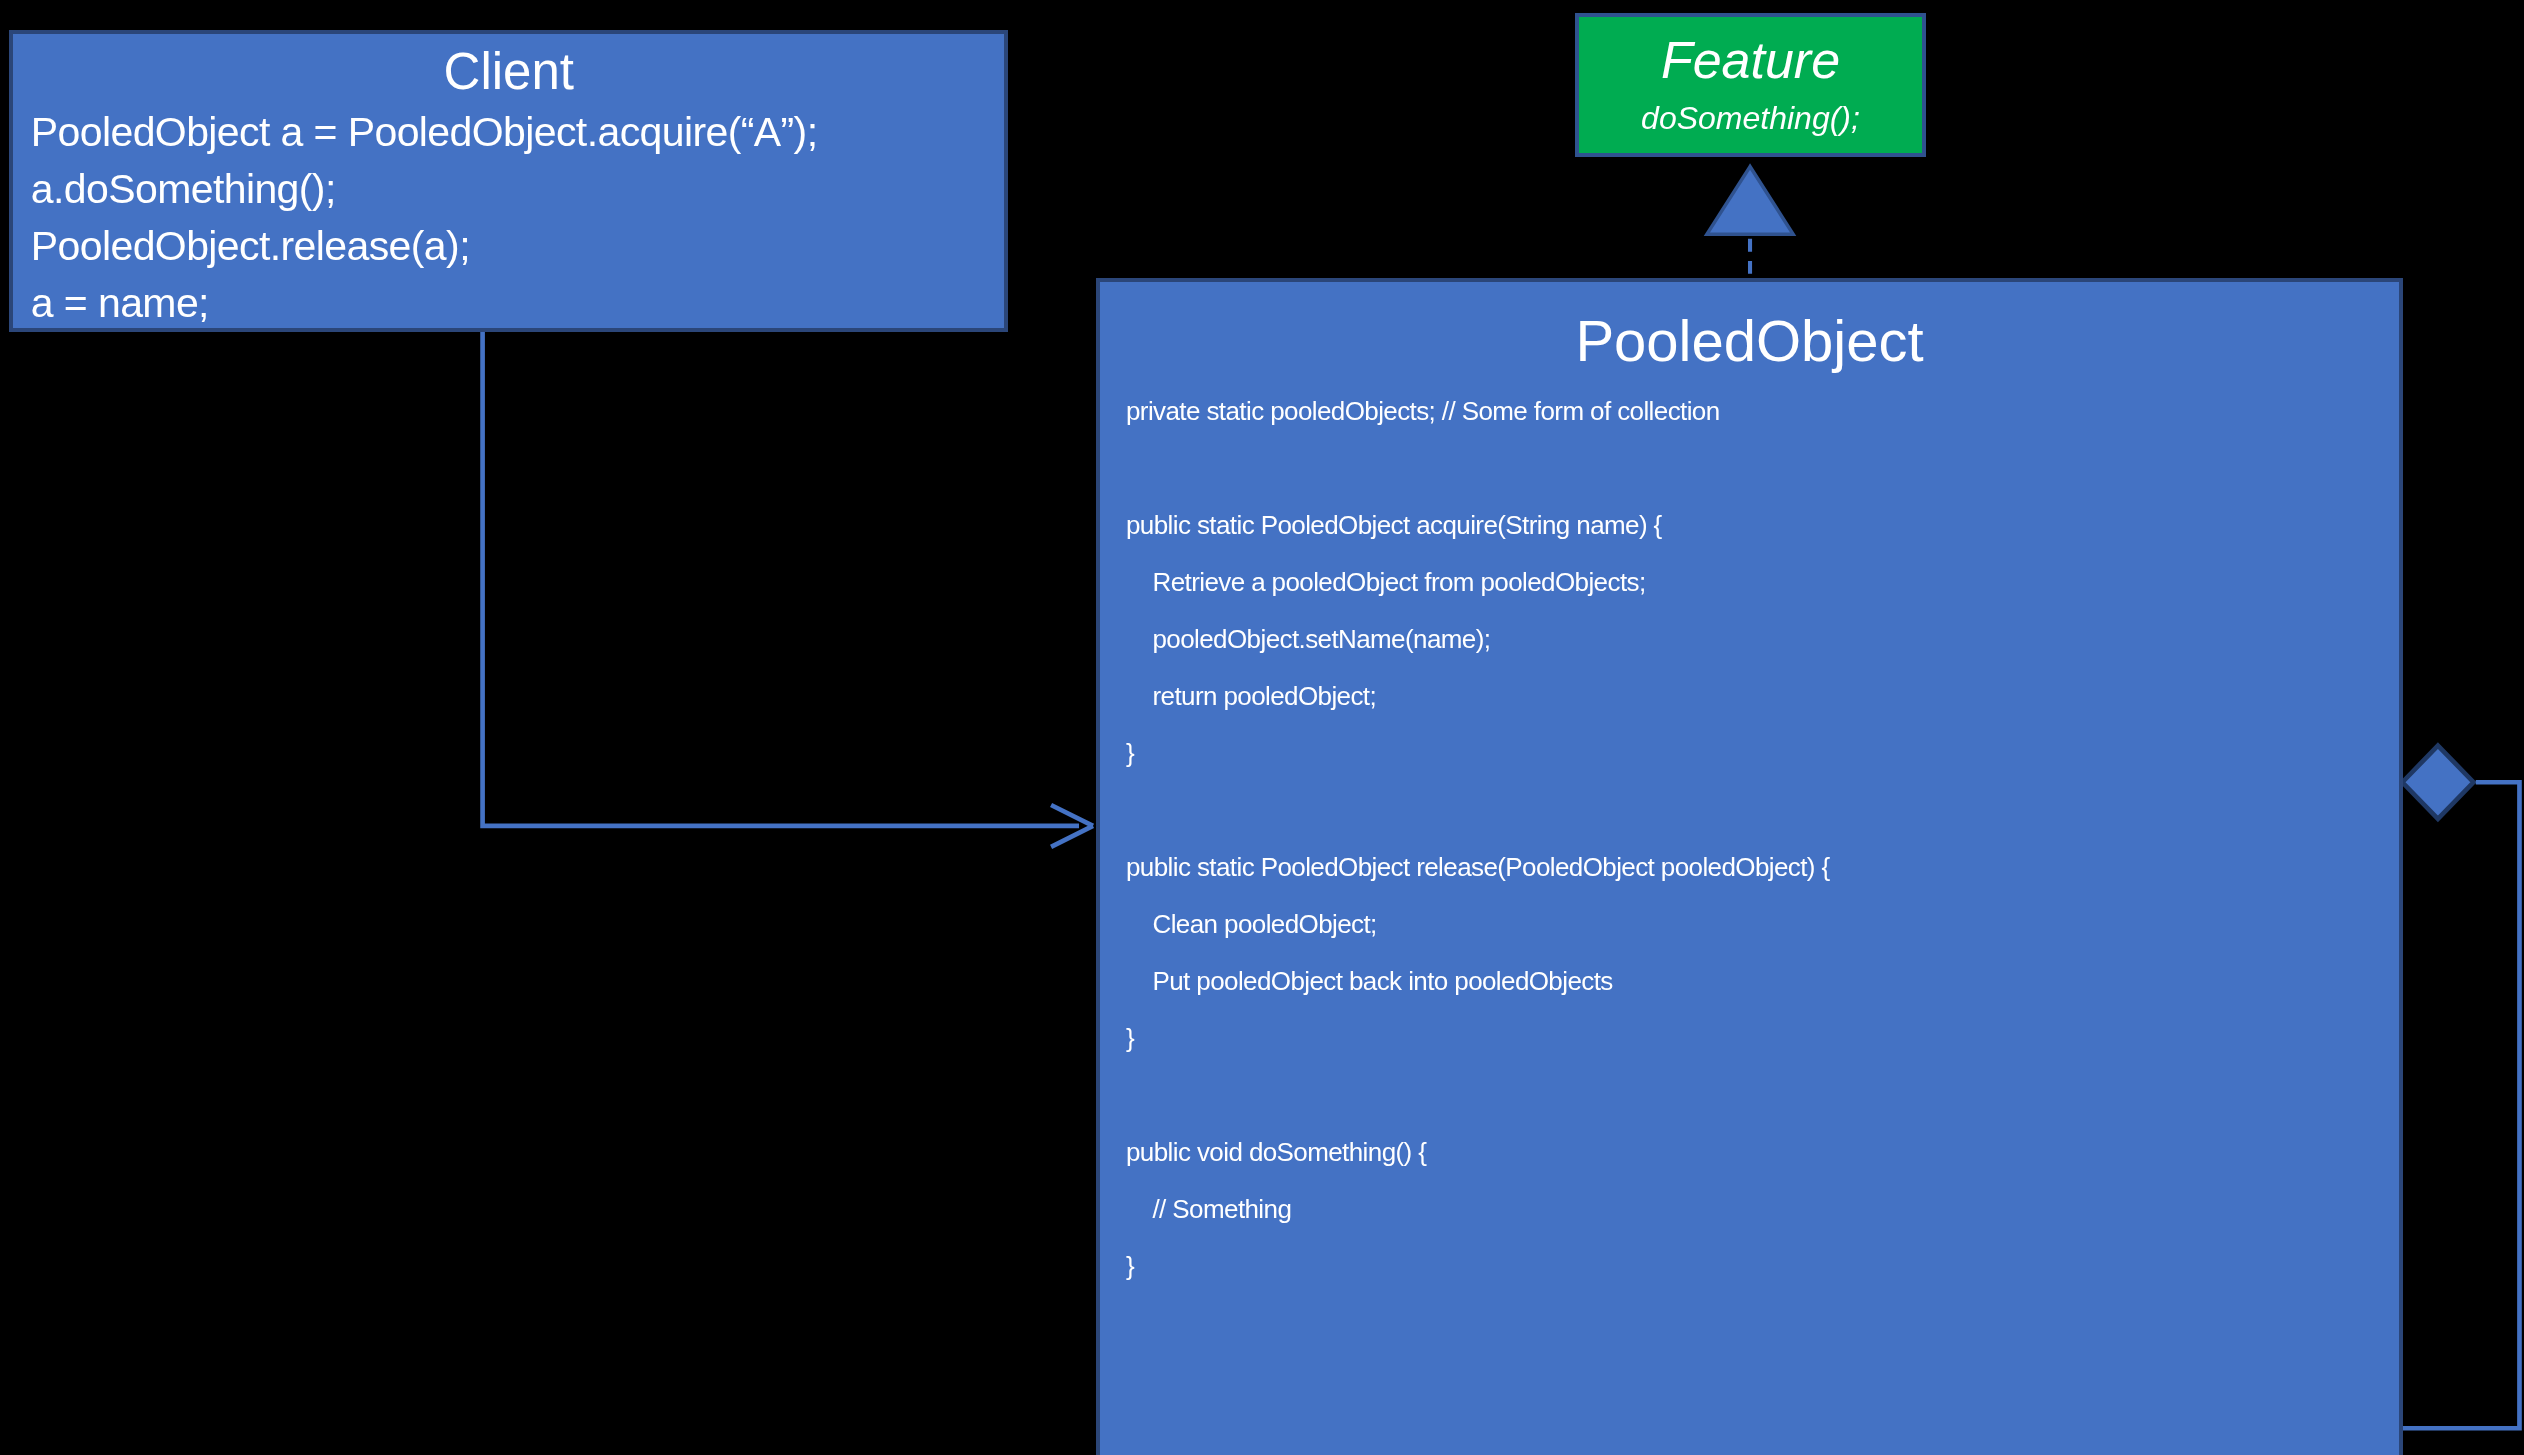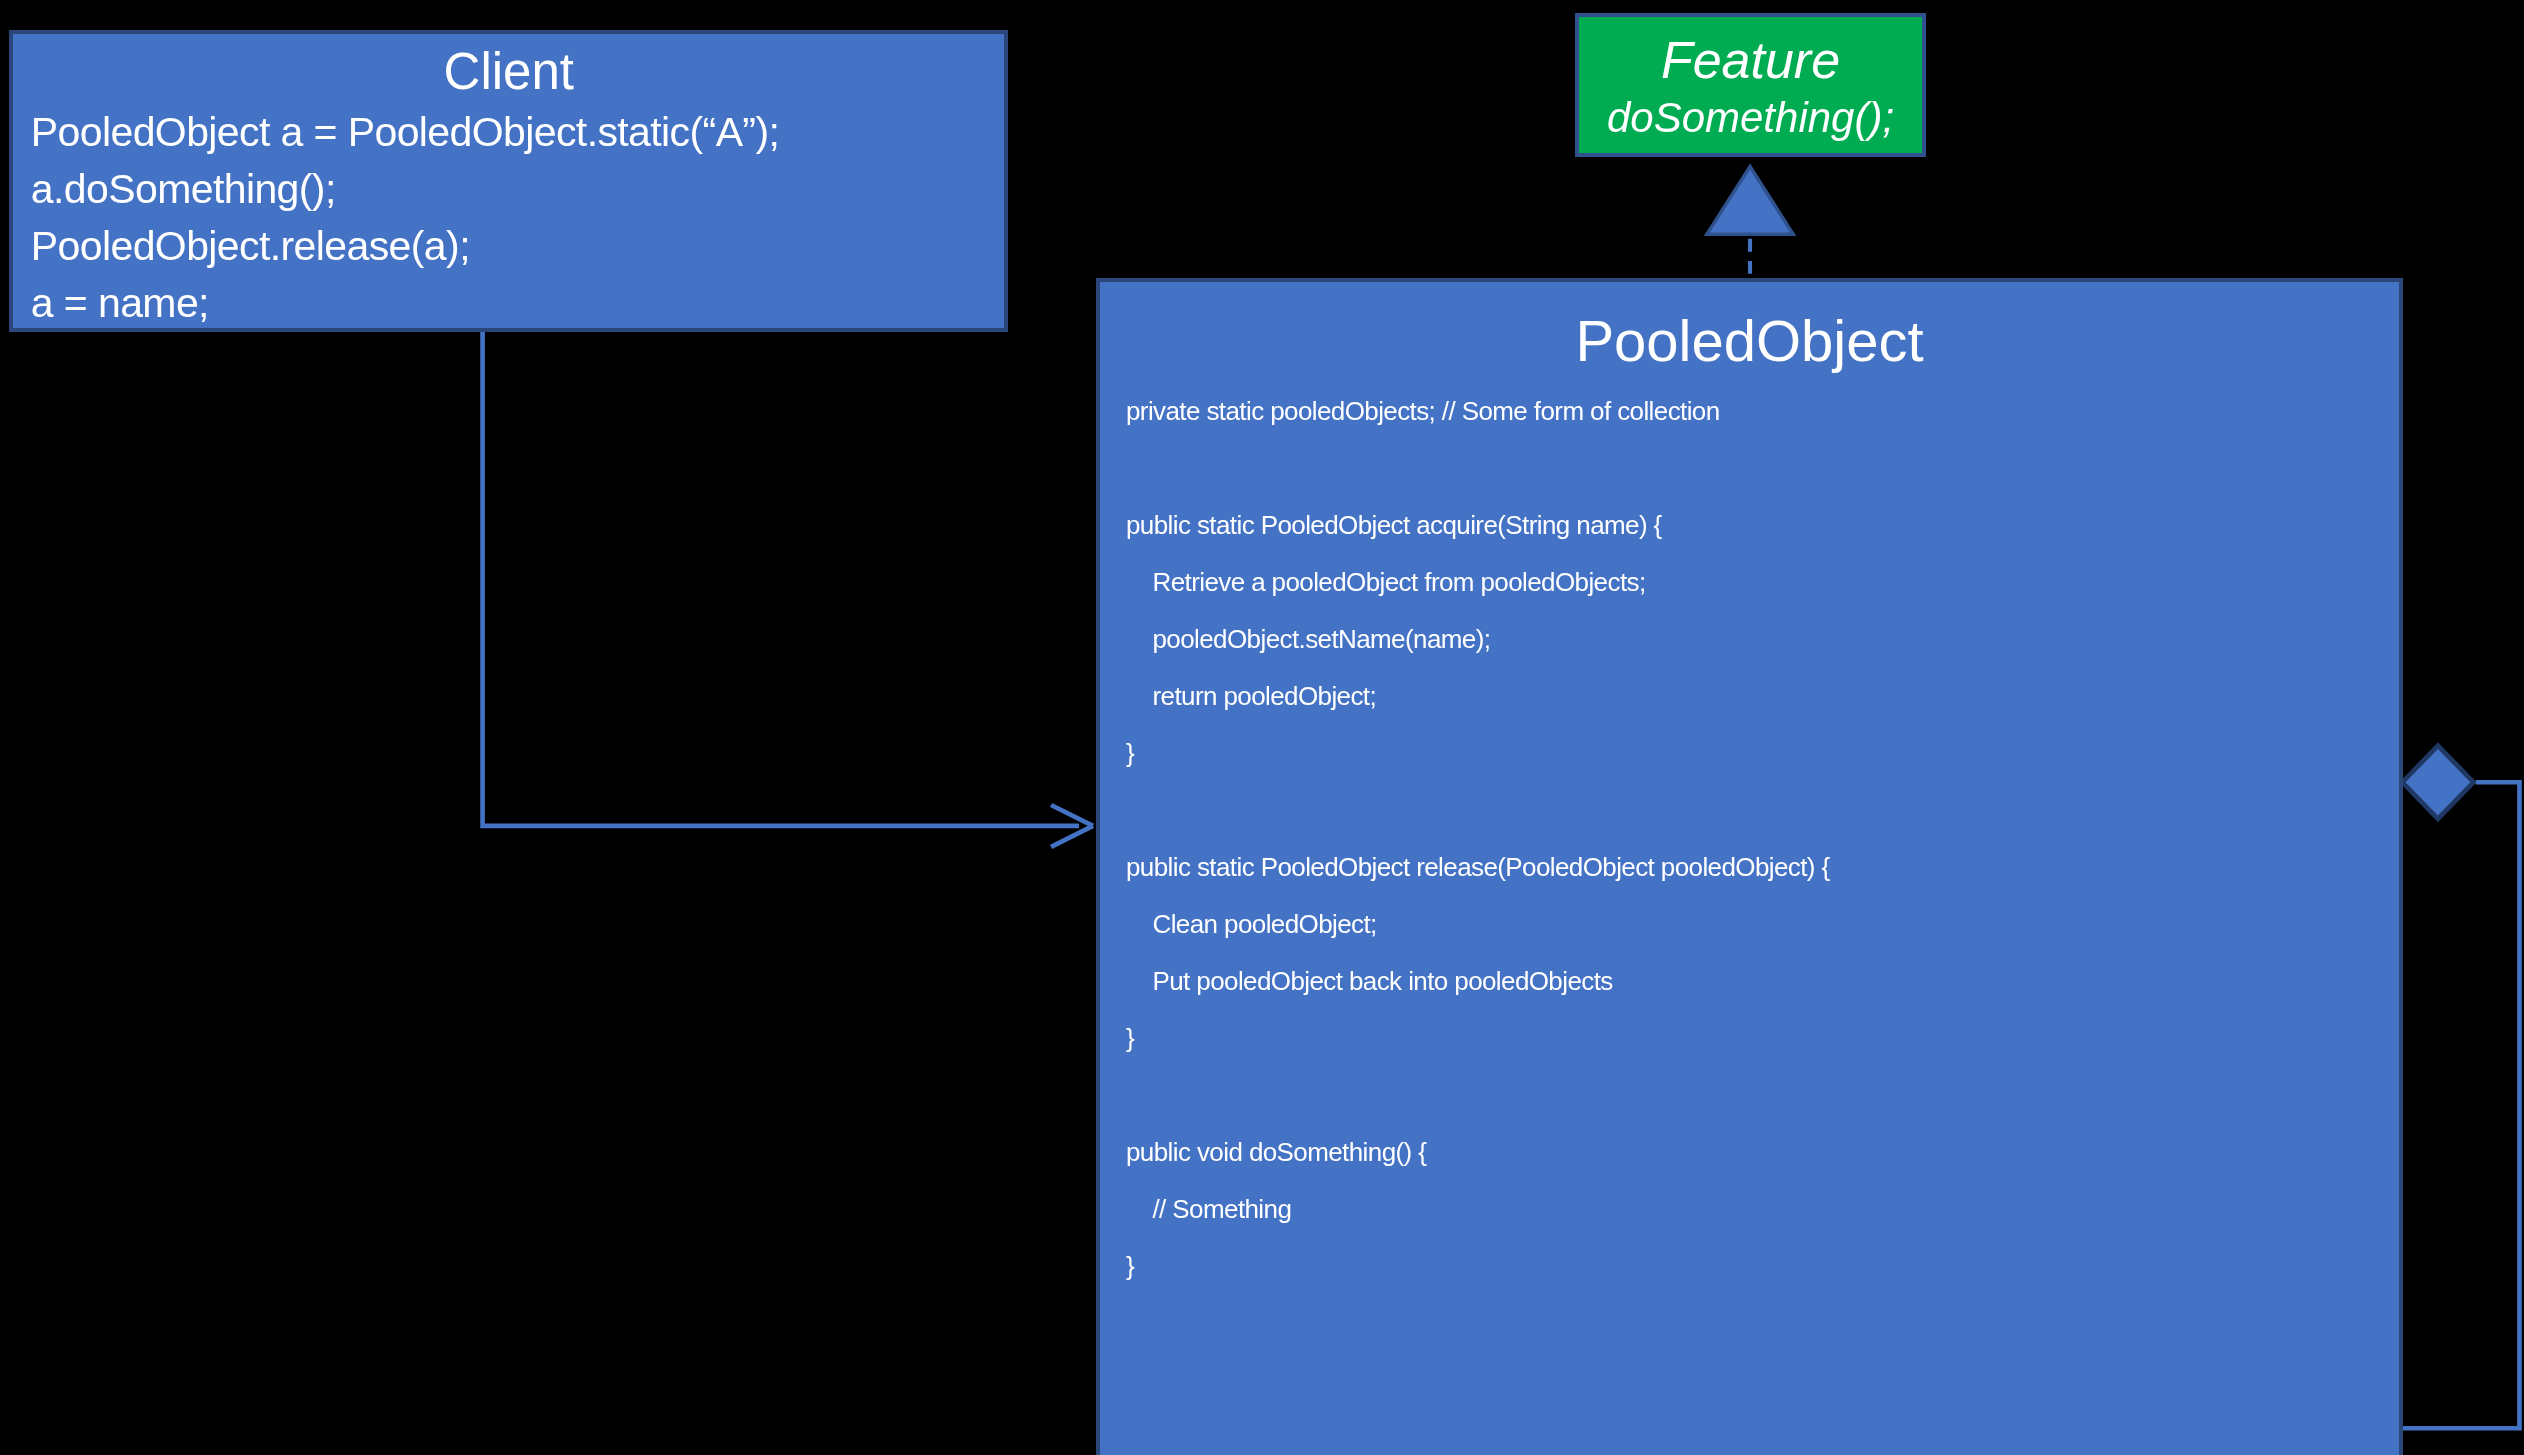--- a/index.html
+++ b/index.html
@@ -24,21 +24,21 @@
   .title{font-size:51px;line-height:57px;text-align:center;}
   .code{margin-top:3.5px;font-size:41px;line-height:57px;white-space:pre;letter-spacing:-0.6px;}
   .code .line{white-space:pre;}
 
   .feature{
     left:1575px;top:13px;width:351px;height:144px;
     background:var(--feature-fill,#00AC51);border:4.7px solid var(--feature-border,#2F528F);
     font-style:italic;text-align:center;padding-top:14px;
   }
   .ftitle{font-size:52px;line-height:58px;}
-  .fmethod{font-size:42px;line-height:50px;margin-top:3.5px;text-align:center;}
+  .fmethod{font-size:32px;line-height:50px;margin-top:3.5px;text-align:center;}
 
   .pooled{
     left:1096px;top:278px;width:1307px;height:1251px;
     background:var(--node-fill,#4472C4);border:4.7px solid var(--node-border,#2B4679);
     padding:20px 26px 0 26px;
   }
   .ptitle{font-size:58px;line-height:77px;text-align:center;}
   .pcode{font-size:26px;line-height:57px;}
 </style>
 </head>
@@ -54,21 +54,21 @@
     <path class="dashed" d="M3004,410 L3004,476"></path>
     <polygon class="tri" points="3004,286 2930,402 3078,402"></polygon>
 
     <polygon class="diamond" points="4124,1343 4185,1280 4246,1343 4185,1406"></polygon>
     <path class="conn thin" d="M4250,1343 L4325,1343 L4325,2452 L3004,2452 L3004,2394"></path>
     <path class="conn thin" d="M3004,2372 L2972,2438 M3004,2372 L3036,2438"></path>
   </svg>
 
   <div class="box client">
     <div class="title">Client</div>
-    <div class="code"><div class="line">PooledObject a = PooledObject.static(“A”);</div><div class="line">a.doSomething();</div><div class="line">PooledObject.release(a);</div><div class="line">a = name;</div></div>
+    <div class="code"><div class="line">PooledObject a = PooledObject.acquire(“A”);</div><div class="line">a.doSomething();</div><div class="line">PooledObject.release(a);</div><div class="line">a = name;</div></div>
   </div>
 
   <div class="box feature">
     <div class="ftitle">Feature</div>
     <div class="fmethod">doSomething();</div>
   </div>
 
   <div class="box pooled">
     <div class="ptitle">PooledObject</div>
     <div class="code pcode"><div class="line">private static pooledObjects; // Some form of collection</div><div class="line">&nbsp;</div><div class="line">public static PooledObject acquire(String name) {</div><div class="line">    Retrieve a pooledObject from pooledObjects;</div><div class="line">    pooledObject.setName(name);</div><div class="line">    return pooledObject;</div><div class="line">}</div><div class="line">&nbsp;</div><div class="line">public static PooledObject release(PooledObject pooledObject) {</div><div class="line">    Clean pooledObject;</div><div class="line">    Put pooledObject back into pooledObjects</div><div class="line">}</div><div class="line">&nbsp;</div><div class="line">public void doSomething() {</div><div class="line">    // Something</div><div class="line">}</div></div>

